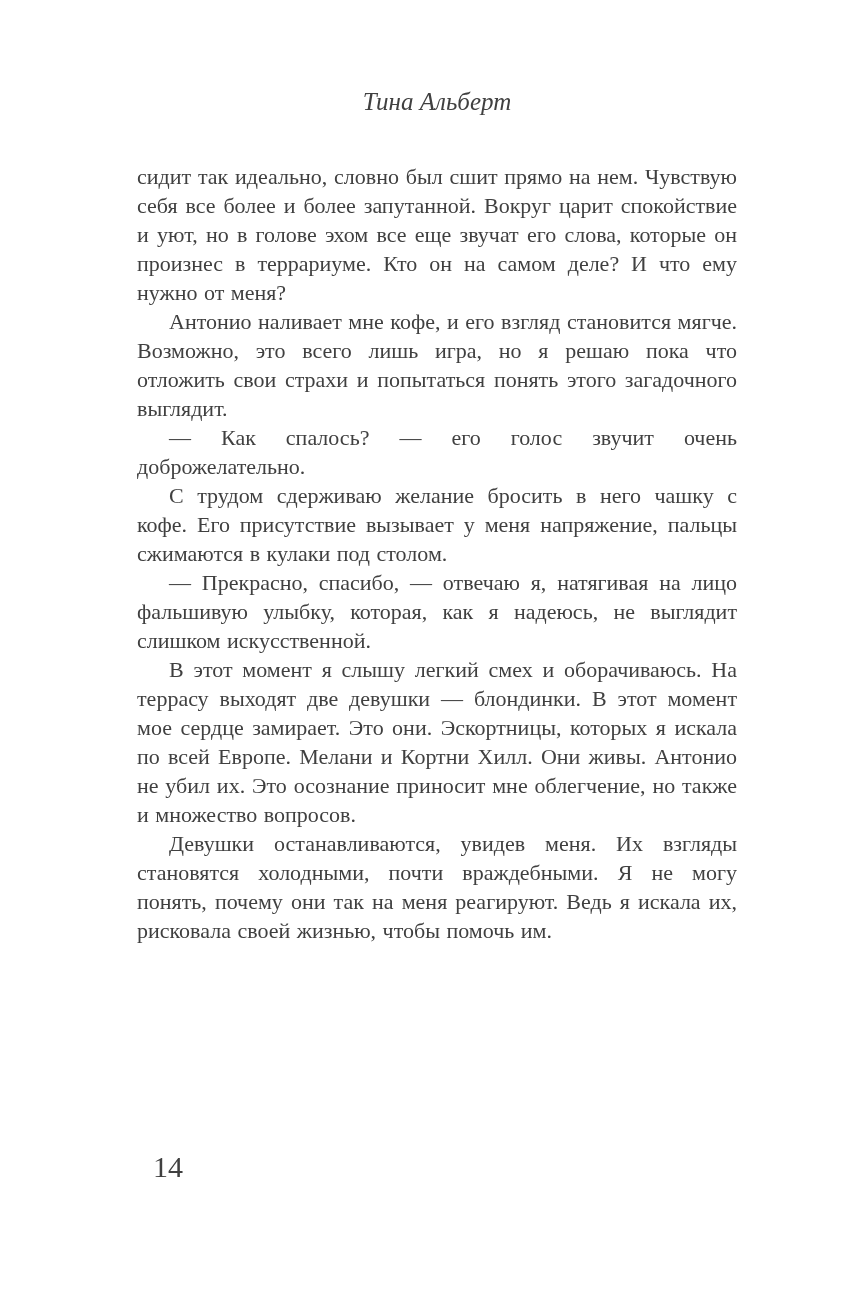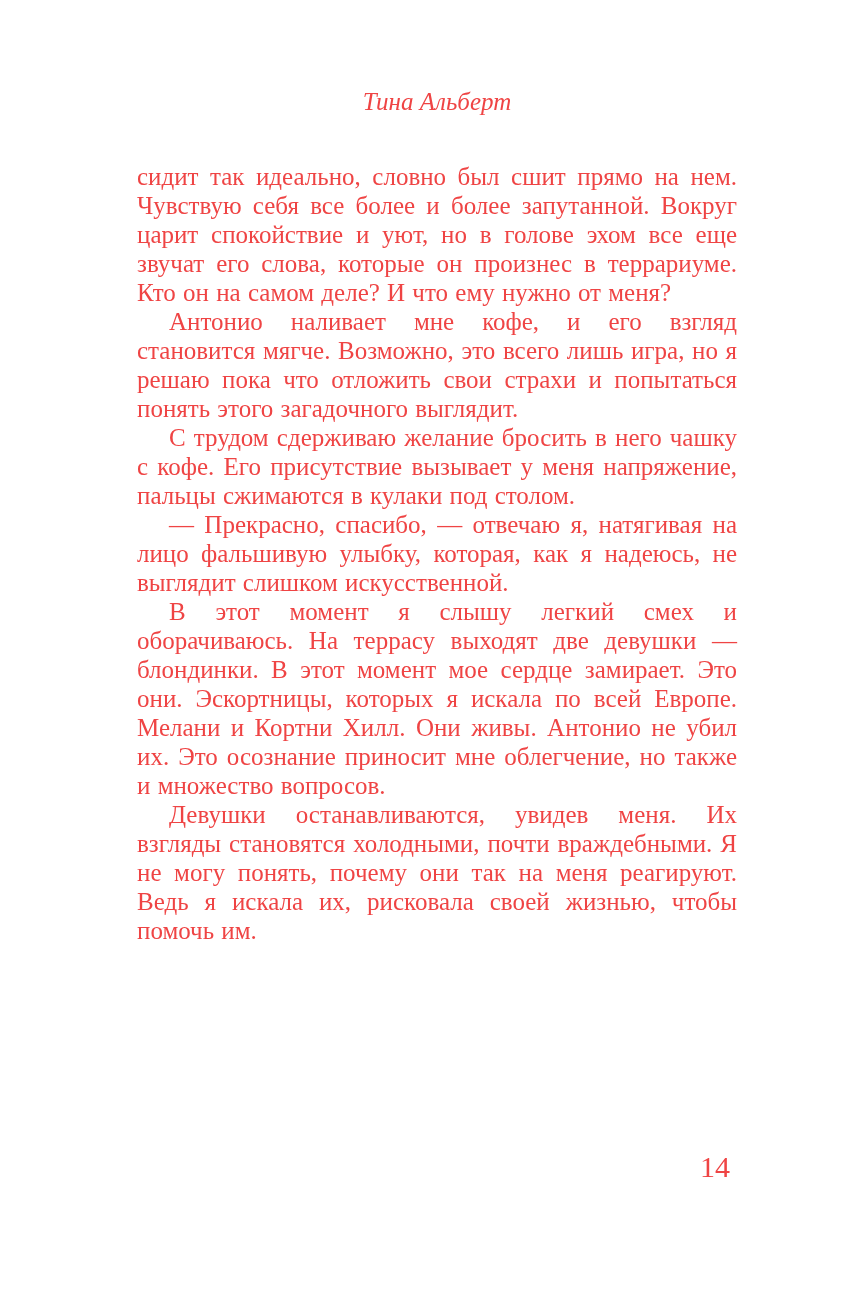--- a/index.html
+++ b/index.html
@@ -5,21 +5,21 @@
   html, body {
     margin: 0;
     padding: 0;
     background: #ffffff;
   }
   .page {
     position: relative;
     width: 844px;
     height: 1228px;
     background: #ffffff;
-    color: #ef4444;
+    color: #404040;
     font-family: "Liberation Serif", "DejaVu Serif", serif;
     overflow: hidden;
   }
   .running-header {
     position: absolute;
     top: 87px;
     left: 137px;
     width: 600px;
     text-align: center;
     font-style: italic;
@@ -28,53 +28,54 @@
     white-space: nowrap;
   }
   .body-text {
     position: absolute;
     top: 162px;
     left: 137px;
     width: 600px;
   }
   .para {
     margin: 0;
-    font-size: 25px;
+    font-size: 22px;
     line-height: 29px;
     text-align: justify;
     text-indent: 32px;
     hyphens: auto;
     -webkit-hyphens: auto;
     word-spacing: 1px;
   }
   .para.no-indent {
     text-indent: 0;
   }
   .page-number {
     position: absolute;
     top: 1150px;
-    left: 130px;
+    left: 153px;
     width: 600px;
-    text-align: right;
+    text-align: left;
     font-size: 30px;
     line-height: 34px;
   }
 </style>
 </head>
 <body>
 
 <div class="page">
 
   <header class="running-header">
     <span>Тина Альберт</span>
   </header>
 
   <main class="body-text">
     <p class="para no-indent">сидит так идеально, словно был сшит прямо на нем. Чувствую себя все более и более запутанной. Вокруг царит спокойствие и уют, но в голове эхом все еще звучат его слова, которые он произнес в террариуме. Кто он на самом деле? И что ему нужно от меня?</p>
     <p class="para">Антонио наливает мне кофе, и его взгляд становится мягче. Возможно, это всего лишь игра, но я решаю пока что отложить свои страхи и попытаться понять этого загадочного выглядит.</p>
+    <p class="para">— Как спалось? — его голос звучит очень доброжелательно.</p>
     <p class="para">С трудом сдерживаю желание бросить в него чашку с кофе. Его присутствие вызывает у меня напряжение, пальцы сжимаются в кулаки под столом.</p>
     <p class="para">— Прекрасно, спасибо, — отвечаю я, натягивая на лицо фальшивую улыбку, которая, как я надеюсь, не выглядит слишком искусственной.</p>
     <p class="para">В этот момент я слышу легкий смех и оборачиваюсь. На террасу выходят две девушки — блондинки. В этот момент мое сердце замирает. Это они. Эскортницы, которых я искала по всей Европе. Мелани и Кортни Хилл. Они живы. Антонио не убил их. Это осознание приносит мне облегчение, но также и множество вопросов.</p>
     <p class="para">Девушки останавливаются, увидев меня. Их взгляды становятся холодными, почти враждебными. Я не могу понять, почему они так на меня реагируют. Ведь я искала их, рисковала своей жизнью, чтобы помочь им.</p>
   </main>
 
   <footer class="page-number">
     <span>14</span>
   </footer>
 

